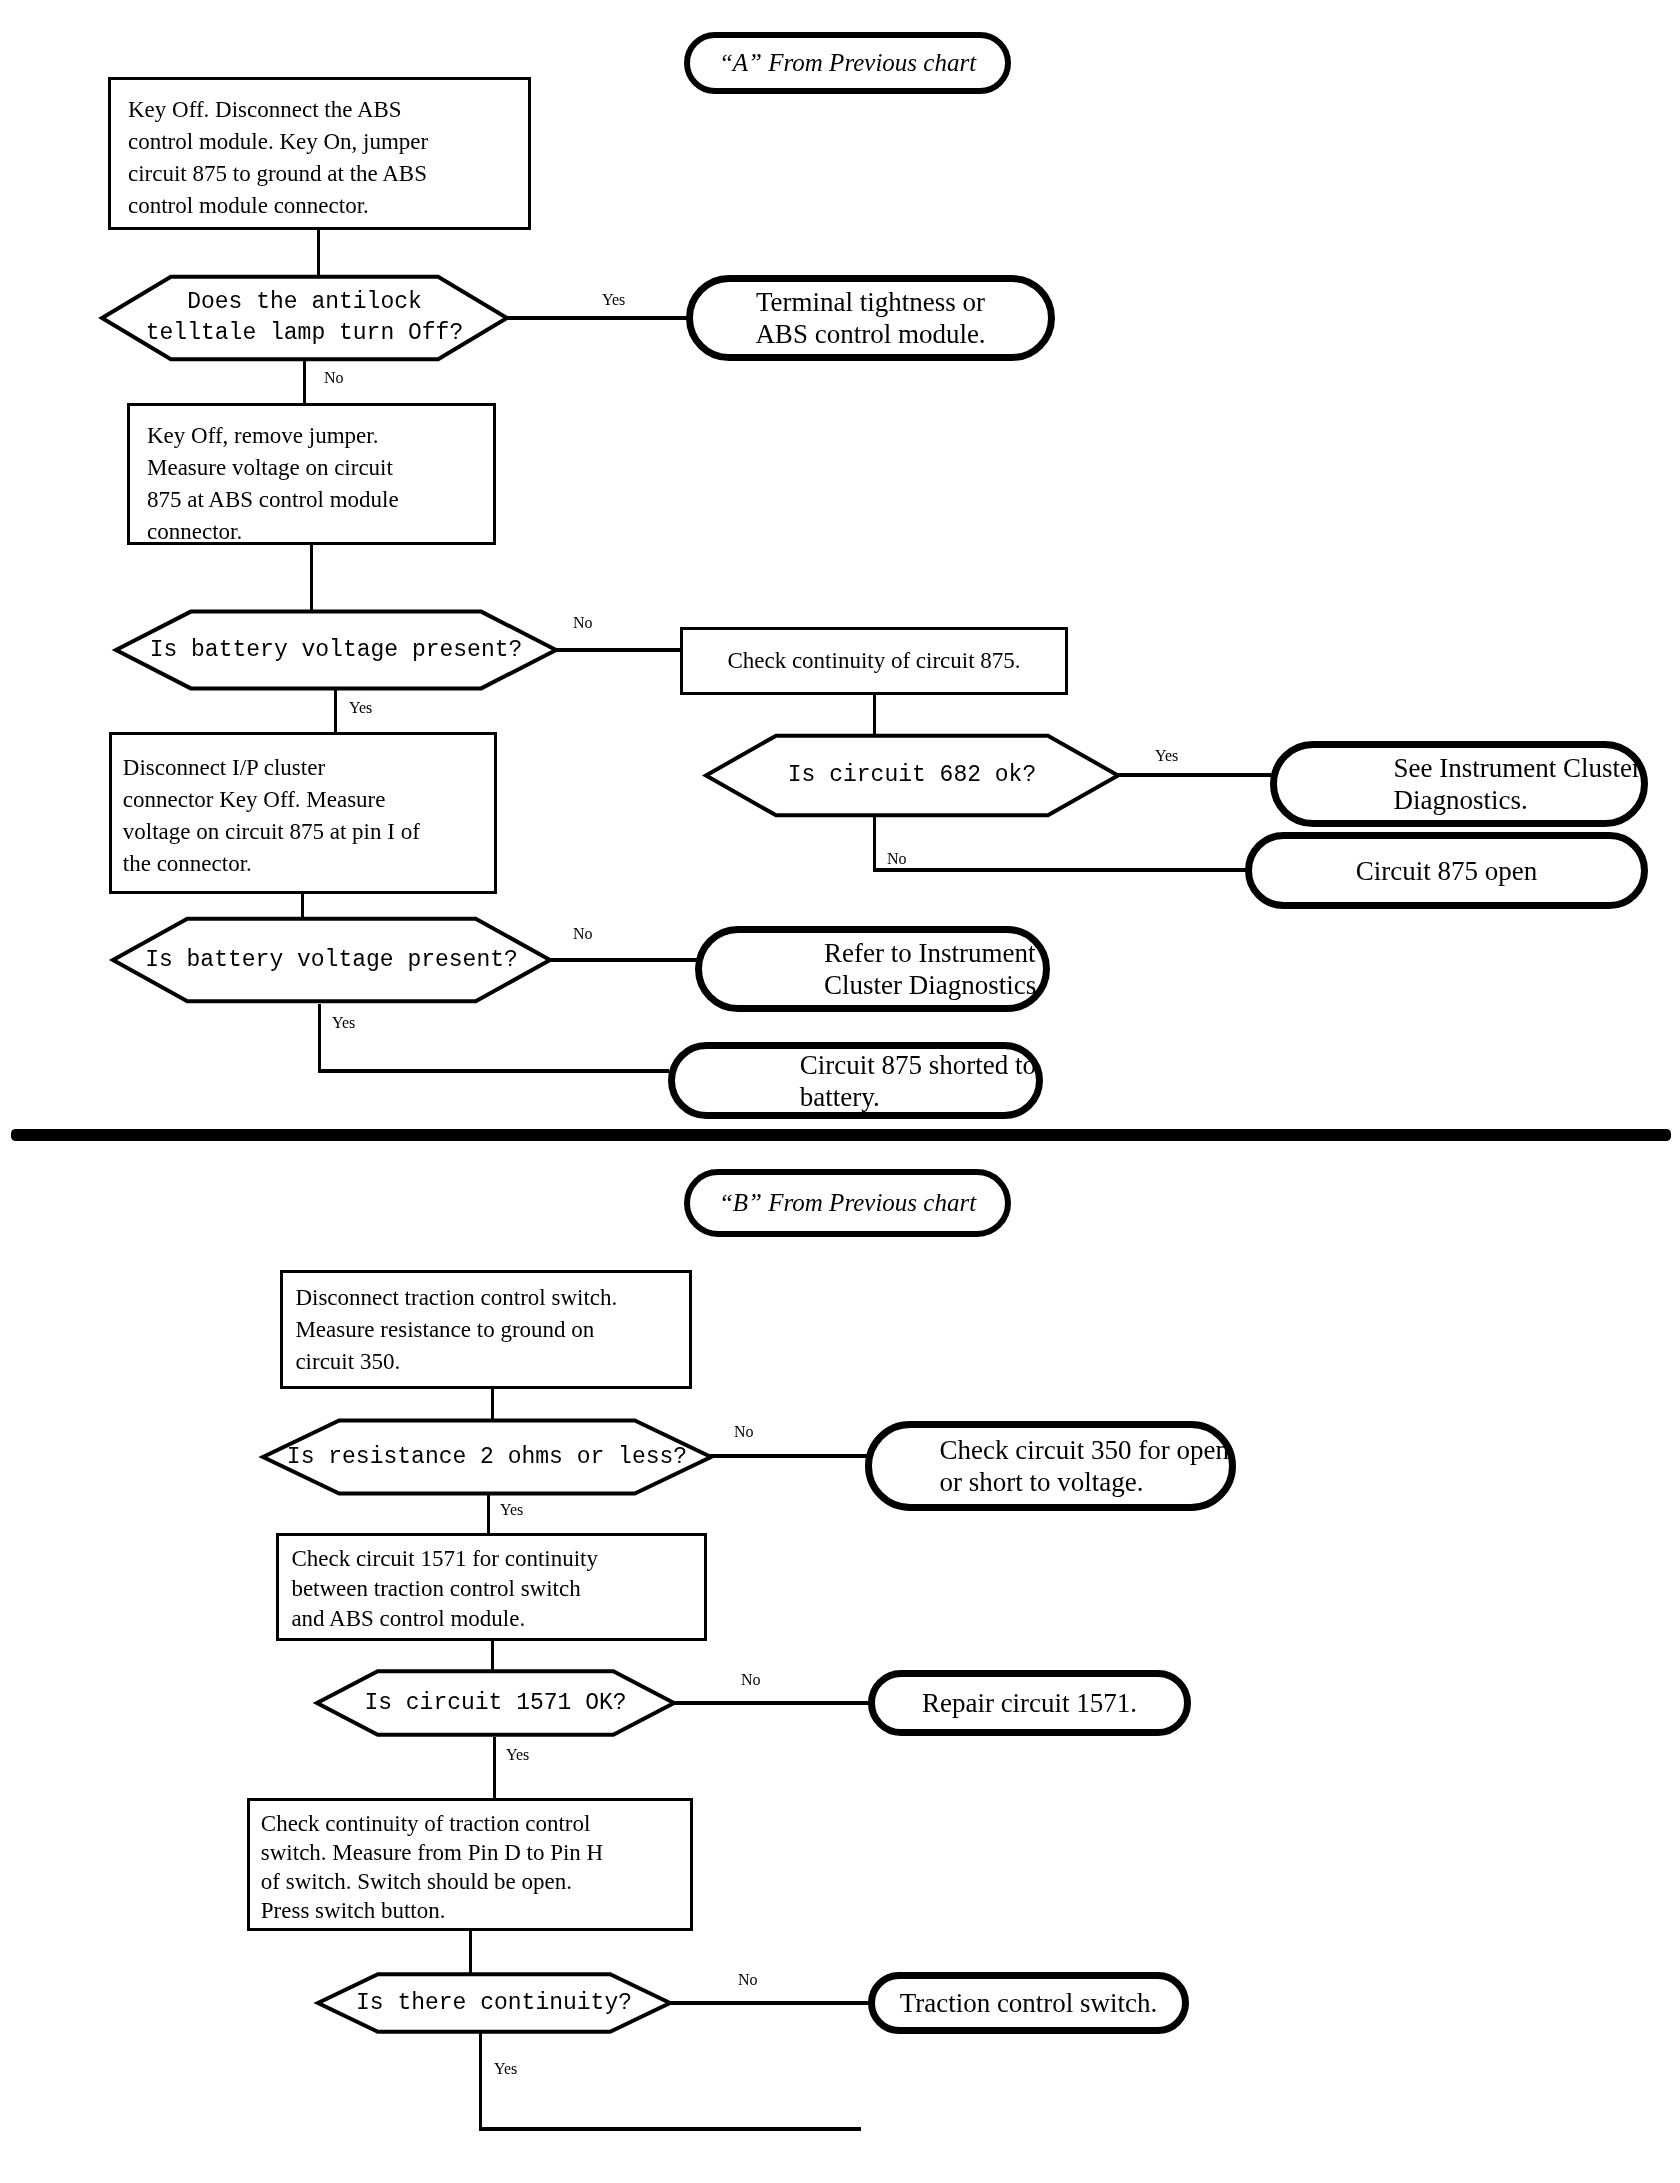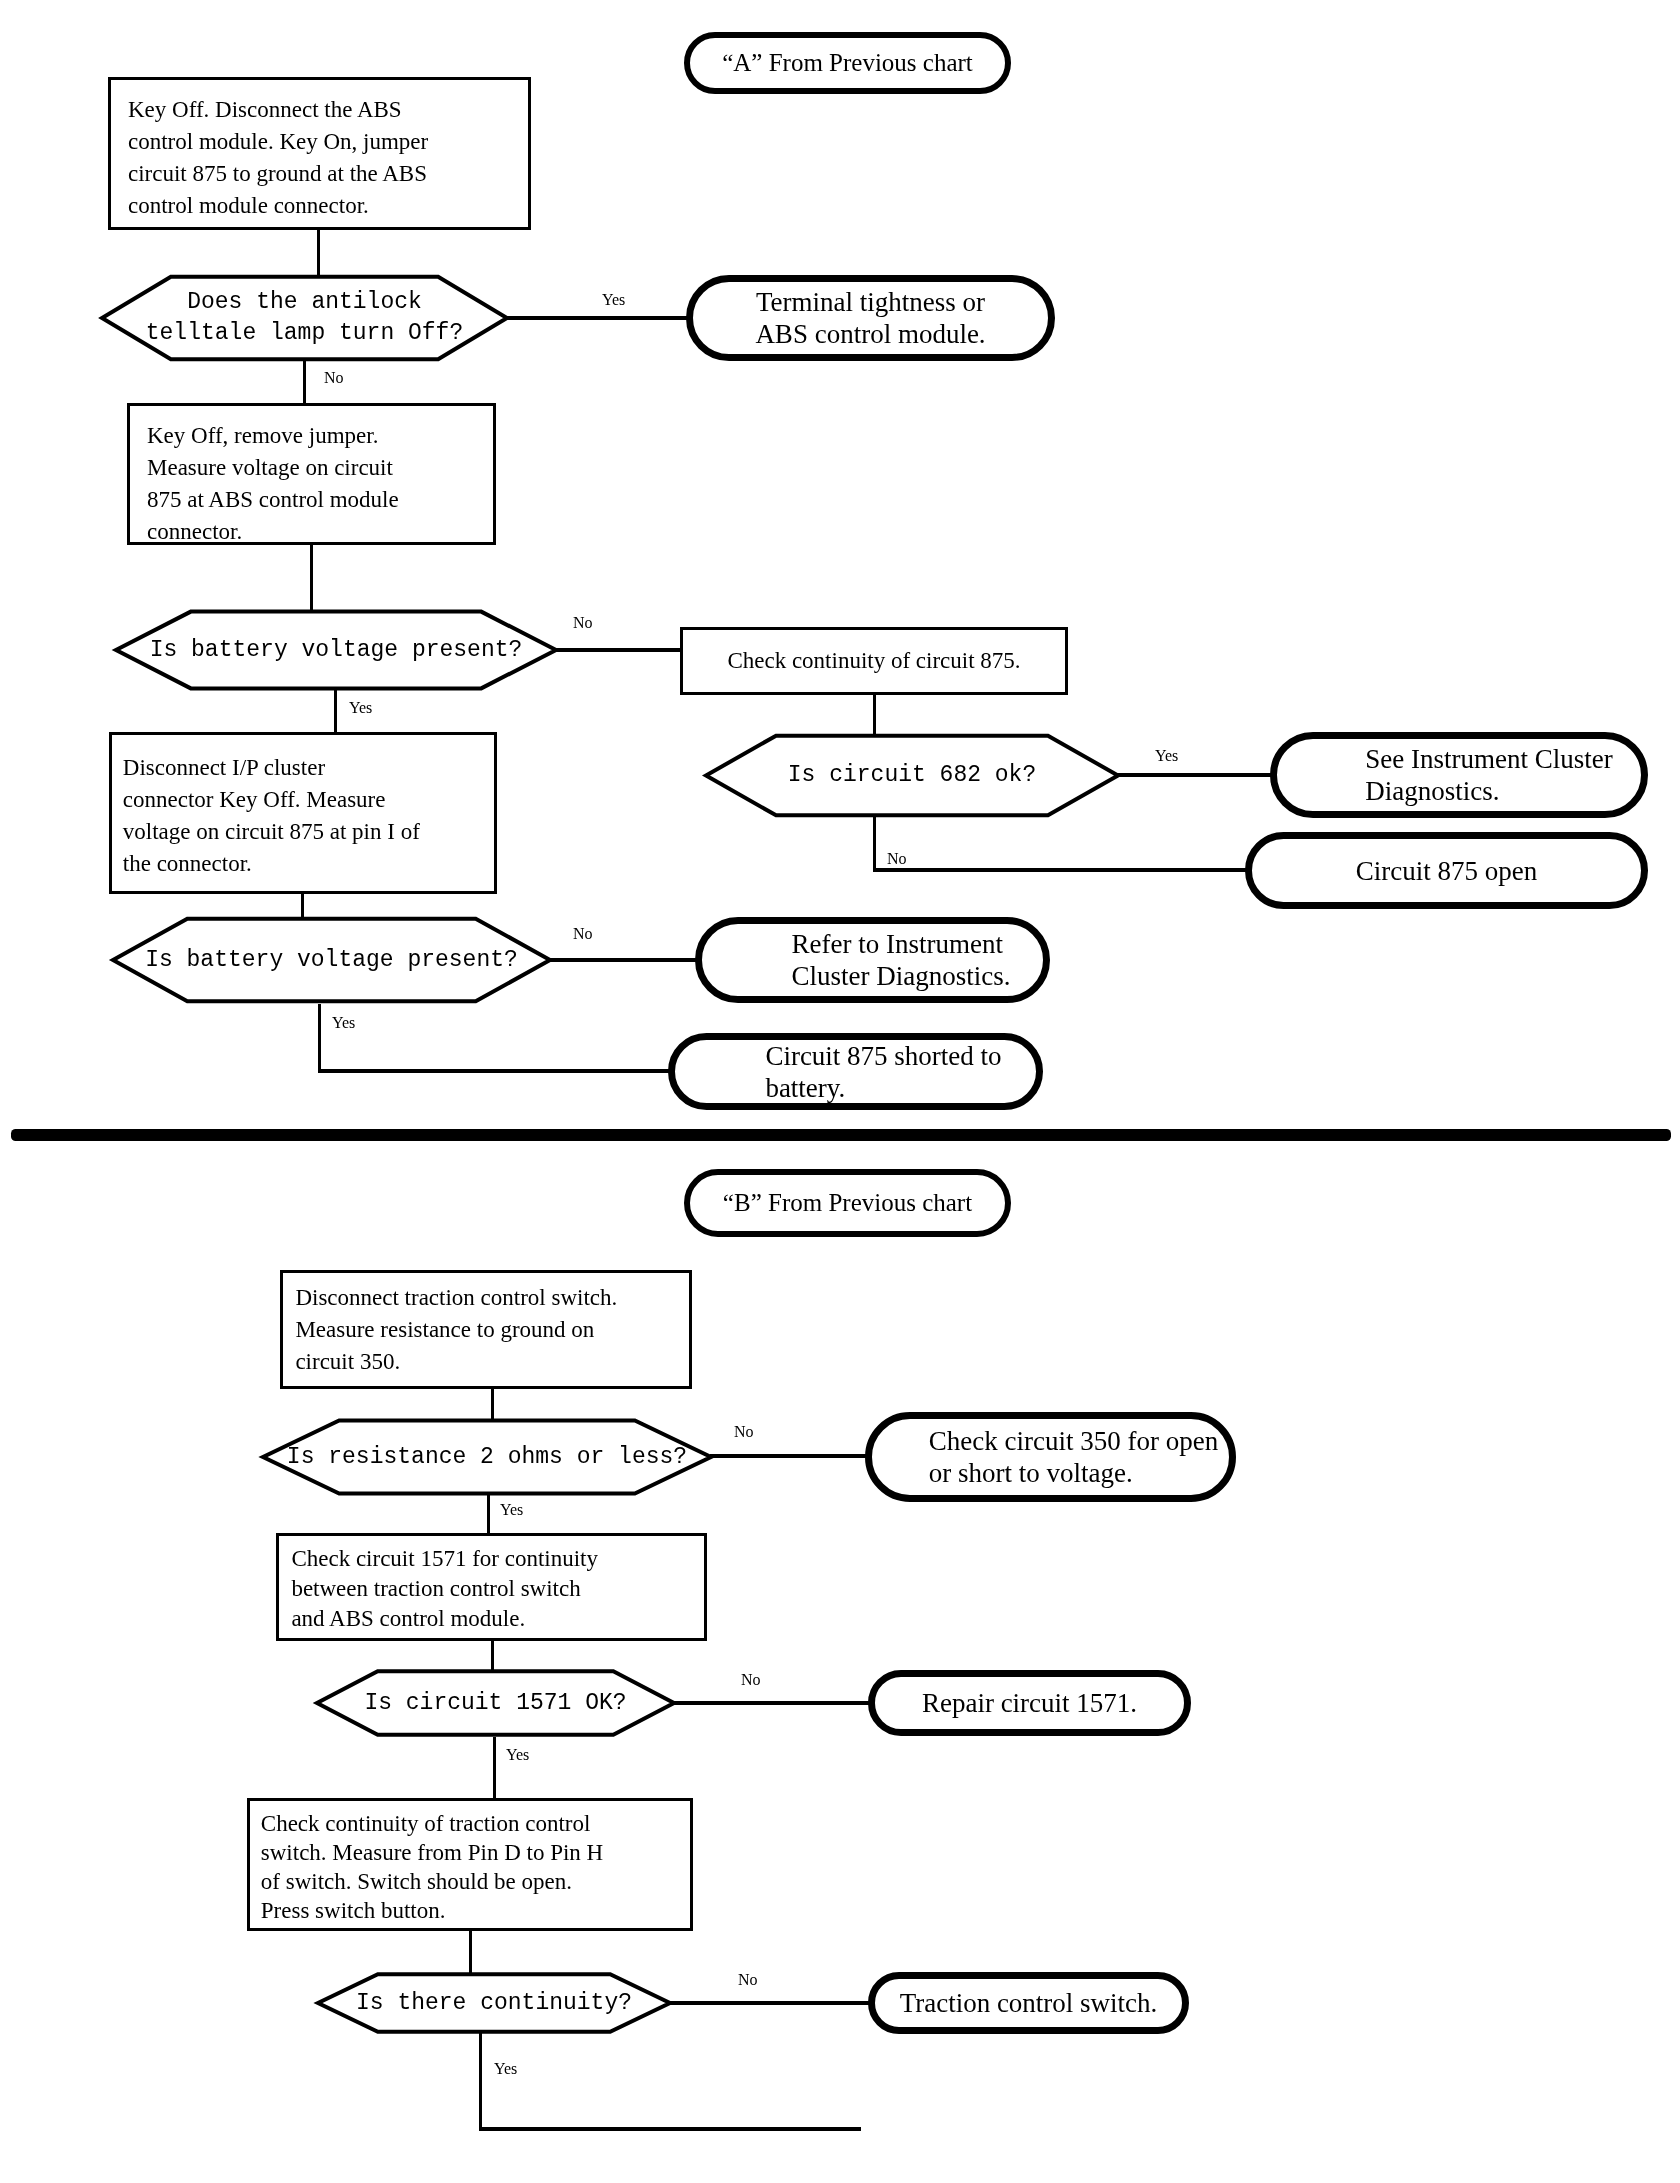--- a/index.html
+++ b/index.html
@@ -14,22 +14,22 @@
   
   .hex{position:absolute;display:flex;align-items:center;justify-content:center;
        text-align:center;font-size:23px;line-height:31px;box-sizing:border-box;}
   .hex svg{position:absolute;left:0;top:0;width:100%;height:100%;overflow:visible;}
   .hex polygon{fill:#fff;stroke:#000;stroke-width:4;vector-effect:non-scaling-stroke;}
   .hex .node-txt{position:relative;font-family:Liberation Mono, monospace;}
   
   .oval{position:absolute;border:7px solid #000;border-radius:772px;background:#fff;
         box-sizing:border-box;display:flex;align-items:center;justify-content:center;
         text-align:center;font-size:27px;line-height:32px;}
-  .oval.left{justify-content:center;text-align:left;}
-  .oval.entry{border-width:6.2px;font-size:25px;}
+  .oval.left{justify-content:flex-end;text-align:left;margin-top:9px;}
+  .oval.entry{border-width:6.2px;font-size:25px;font-style:italic;}
   
   .lv{position:absolute;width:3.1px;background:#000;}
   .lh{position:absolute;height:3.9px;background:#000;}
   
   .elabel{position:absolute;font-size:16px;line-height:26px;}
   
   .divider{position:absolute;background:#000;border-radius:4.6px;}
 </style>
 </head>
 <body>

